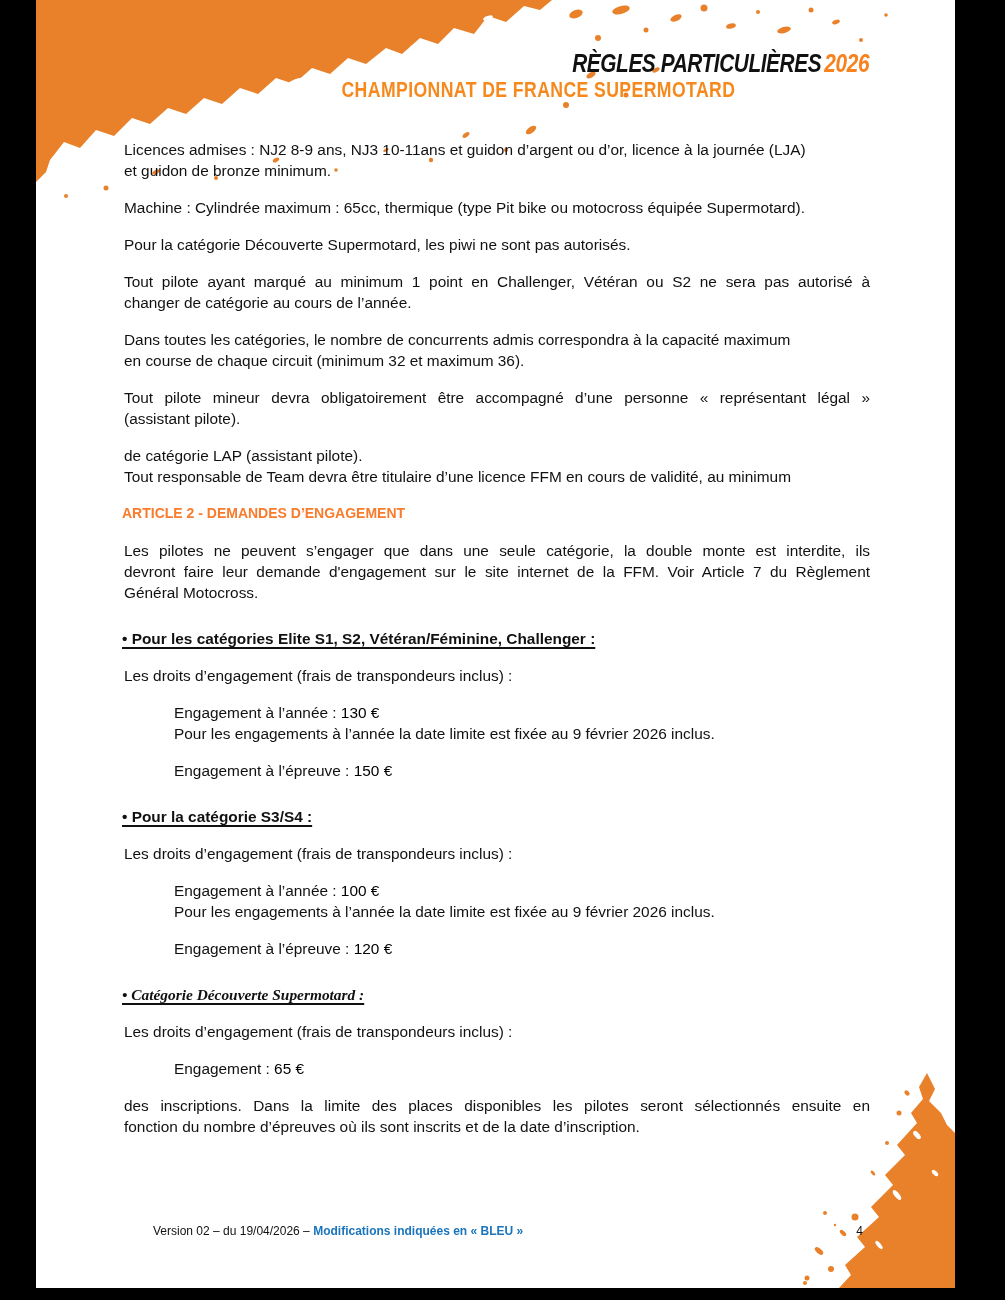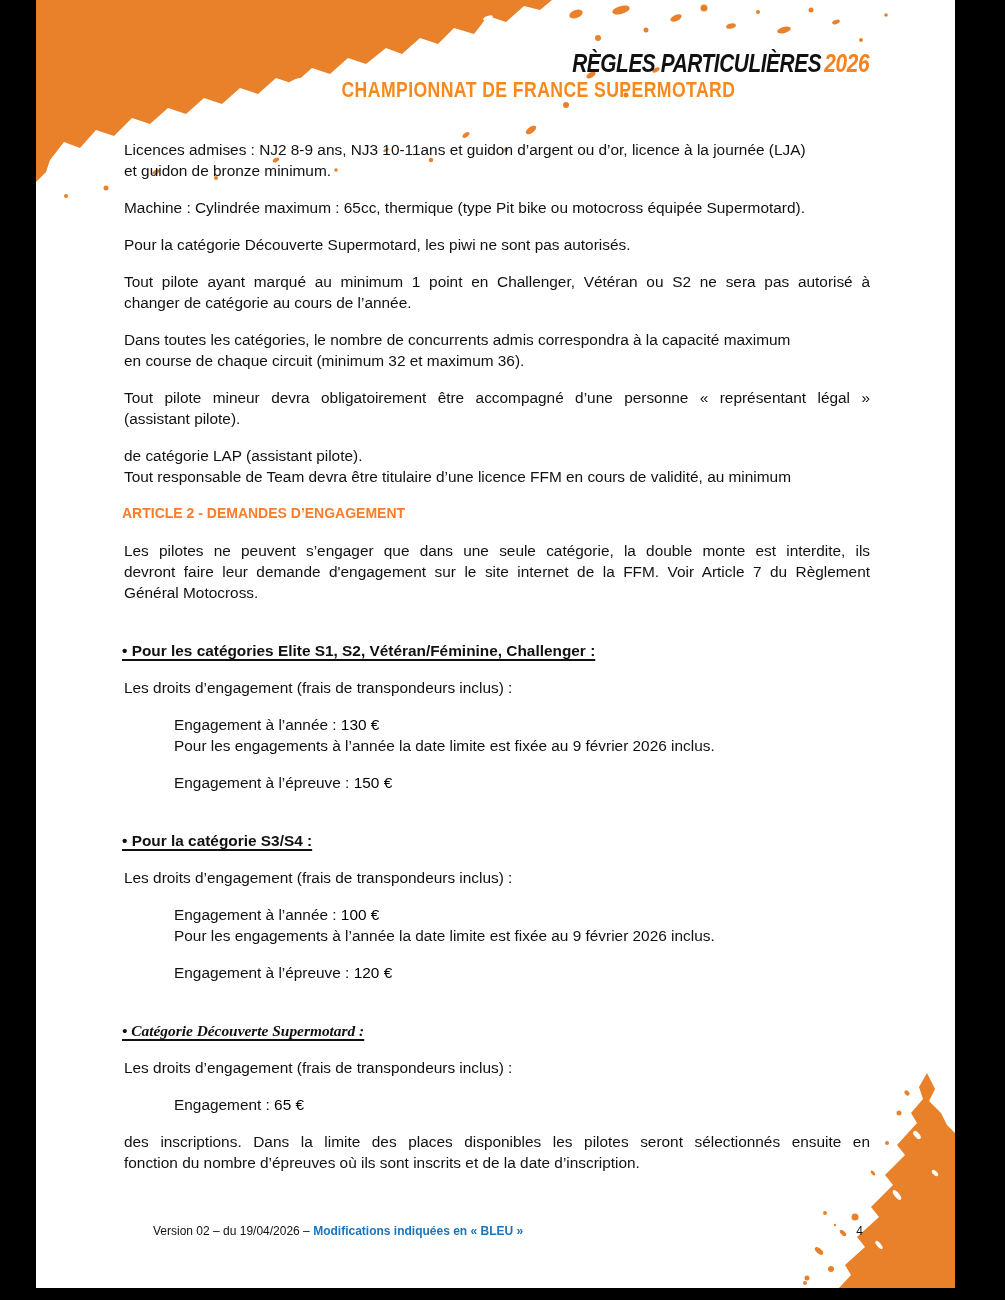--- a/index.html
+++ b/index.html
@@ -45,21 +45,21 @@
     font-size:15.4px;line-height:21px;color:#111;
   }
   .para{margin:0 0 16px 2px;}
   .line{text-align:left;}
   .line.stretch{text-align:justify;text-align-last:justify;}
   .article-heading{
     color:#F97B2C;font-weight:bold;font-size:14px;
     margin:4px 0 16px 0;
   }
   .section-title{
-    font-weight:bold;margin:37px 0 16px 0;
+    font-weight:bold;margin:25px 0 16px 0;
     text-decoration:underline;
     text-decoration-thickness:1.5px;
     text-underline-offset:3px;
   }
   .section-title.italic{font-style:italic;font-family:Liberation Serif, serif;}
   .fees{margin:0 0 16px 0;padding-left:52px;}
   .price{color:#000000;font-weight:normal;}
   
   .footer{
     position:absolute;left:86px;top:1224px;width:747px;

